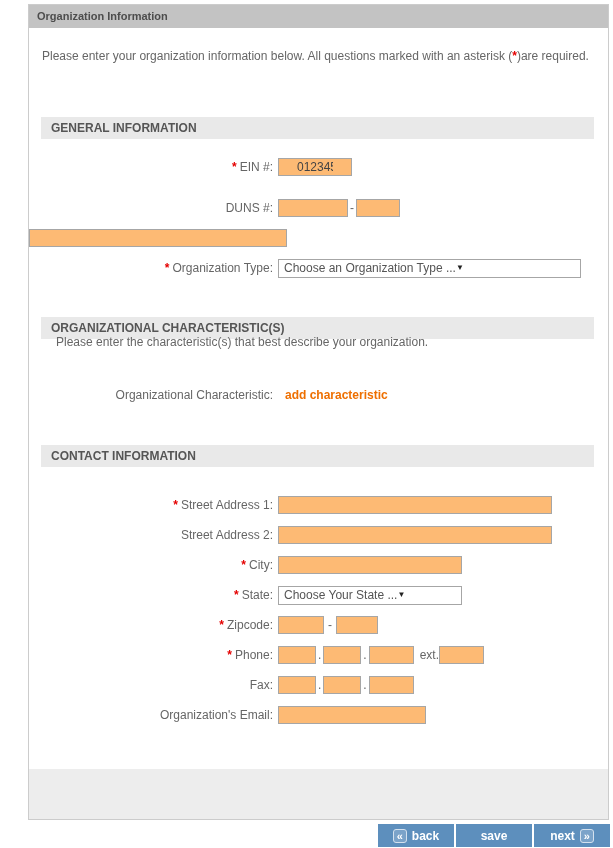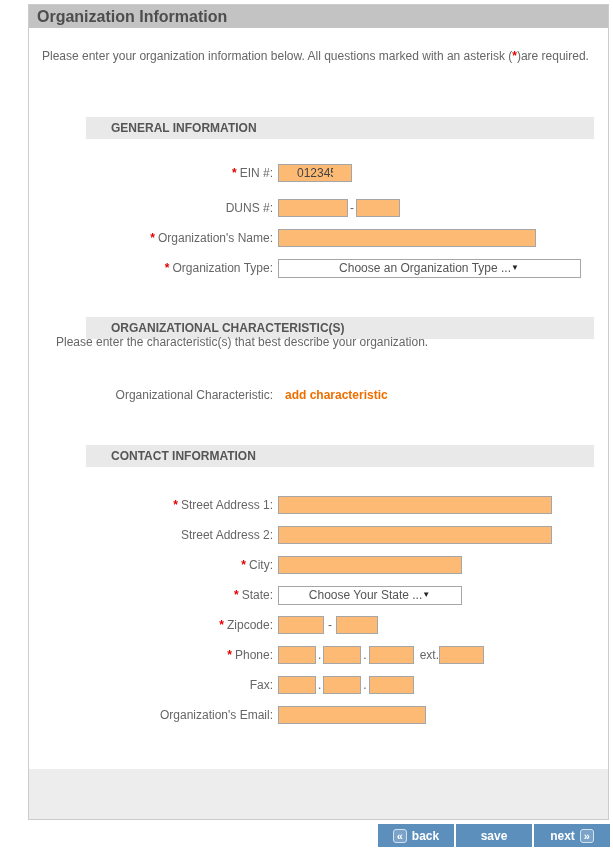--- a/index.html
+++ b/index.html
@@ -6,48 +6,48 @@
   html, body { width: 613px; height: 848px; background: #ffffff; overflow: hidden; }
   body { font-family: "Liberation Sans", "DejaVu Sans", sans-serif; font-size: 12px; color: #666666; position: relative; }
 
   .panel {
     position: absolute; left: 28px; top: 4px; width: 581px; height: 816px;
     background: #ffffff; border: 1px solid #cccccc;
   }
   .title-bar {
     position: absolute; left: 0; top: 0; right: 0; height: 23px;
     background: #c3c3c3; color: #4d4d4d; font-weight: bold;
-    line-height: 23px; padding-left: 8px; font-size: 16px;
+    line-height: 23px; padding-left: 8px; font-size: 11px;
   }
   .intro {
     position: absolute; left: 13px; top: 42px; width: 548px;
     line-height: 18px; color: #666666;
   }
   .section-bar {
     position: absolute; left: 12px; right: 14px; height: 22px;
     background: #e9e9e9; color: #555555; font-weight: bold;
-    line-height: 22px; padding-left: 25px; font-size: 12px; margin-left: 45px;
+    line-height: 22px; padding-left: 10px; font-size: 12px;
   }
   .section-desc { position: absolute; left: 27px; color: #666666; }
 
   .row { position: absolute; left: 0; right: 6px; height: 20px; display: flex; align-items: center; }
   .row .lbl { width: 249px; text-align: right; padding-right: 5px; color: #666666; white-space: nowrap; }
   .row .field { display: flex; align-items: center; }
   .req { color: #e40000; font-weight: bold; margin-right: 3px; }
   .sep { margin: 0 2px; color: #666666; }
   .ext-lbl { margin: 0 0 0 6px; color: #666666; }
 
   input.txt {
     height: 18px; border: 1px solid #a6a6a6; background: #fdba74;
     font-family: "Liberation Sans", "DejaVu Sans", sans-serif;
     font-size: 12px; color: #444444; padding: 0 18px;
   }
   .dd {
     height: 19px; border: 1px solid #a6a6a6; background: #ffffff;
-    display: flex; align-items: center; justify-content: center;
+    display: flex; align-items: center; justify-content: flex-start;
     padding: 0 6px 0 5px; color: #555555; cursor: default;
   }
   .dd .caret { font-size: 8px; color: #222222; line-height: 1; }
 
   .add-link { color: #ee6f00; font-weight: bold; margin-left: 7px; cursor: pointer; text-decoration: none; }
 
   .footer-strip { position: absolute; left: 0; right: 0; bottom: 0; height: 50px; background: #ededed; }
 
   .btn-bar { position: absolute; top: 824px; right: 3px; display: flex; gap: 2px; }
   .btn {
@@ -66,38 +66,37 @@
 <body>
 
 <div class="panel">
 
   <div class="title-bar">Organization Information</div>
 
   <div class="intro"><span>Please enter your organization information below. All questions marked with an asterisk (</span><span class="req" style="margin:0">*</span><span>)are required.</span></div>
 
   <div class="section-bar" style="top:112px">GENERAL INFORMATION</div>
 
-  <div class="row" style="top:158px">
+  <div class="row" style="top:152px">
     <div class="lbl"><span class="req">*</span><span>EIN #:</span></div>
     <div class="field">
       <input class="txt" style="width: 74px;" value="012345678">
     </div>
   </div>
 
   <div class="row" style="top:193px">
     <div class="lbl">DUNS #:</div>
     <div class="field">
       <input class="txt" style="width: 70px;">
       <span class="sep">-</span>
       <input class="txt" style="width: 44px;">
     </div>
   </div>
 
   <div class="row" style="top:223px">
-    <div class="lbl"><span class="req">*</span><span>Organization's Name:</span></div>
     <div class="field">
       <input class="txt" style="width: 258px;">
     </div>
   </div>
 
   <div class="row" style="top:253px">
     <div class="lbl"><span class="req">*</span><span>Organization Type:</span></div>
     <div class="field">
       <div class="dd" style="width:303px">
         <span>Choose an Organization Type ...</span>

